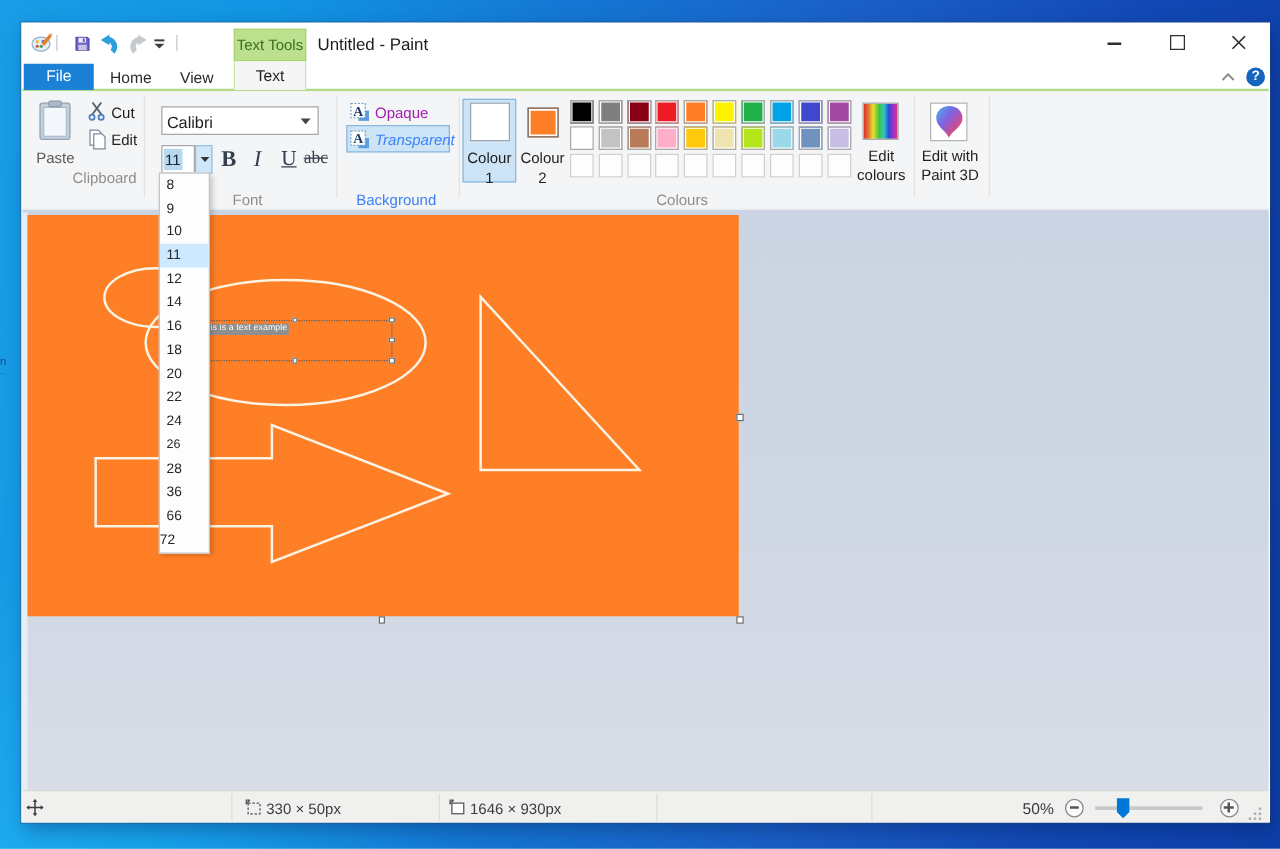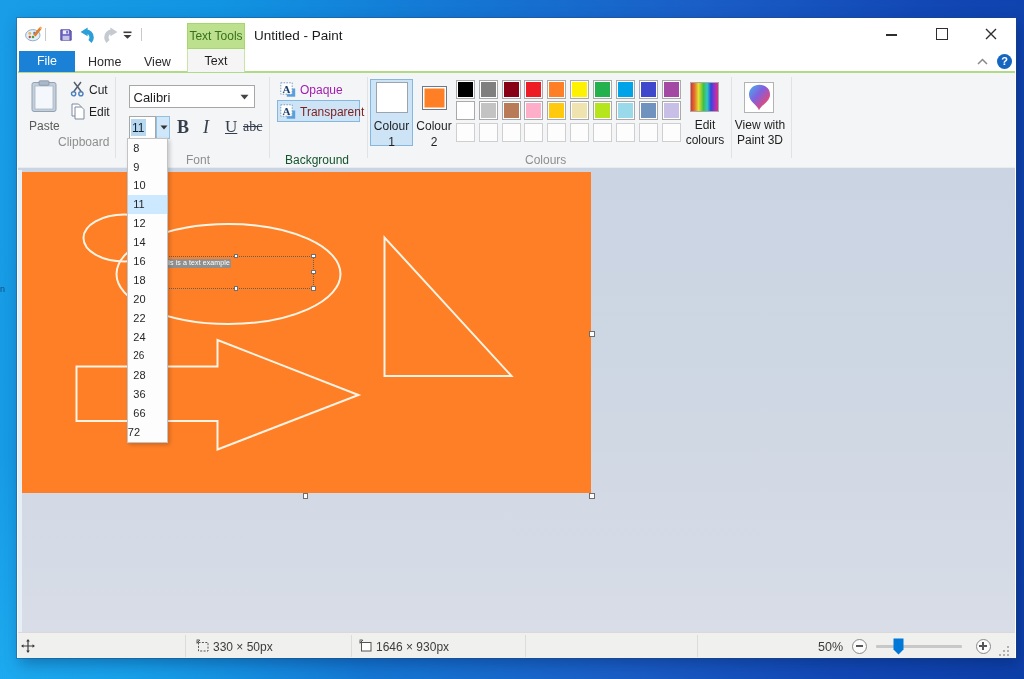--- a/index.html
+++ b/index.html
@@ -104,22 +104,22 @@
 <rect x="0.8" y="0.8" width="11.4" height="11.4" fill="#fdfefe" stroke="#6f94bd" stroke-width="0.9" stroke-dasharray="1.5 1.3"></rect>
 <text x="6.6" y="10.6" font-size="11" font-weight="bold" fill="#1c3c68" text-anchor="middle" font-family="Liberation Serif,serif">A</text>
 </svg>
 <div class="txt" style="left:300px;top:83px;font-size:12px;color:#a21caf;">Opaque</div>
 <div class="ab" style="left:277px;top:100px;width:83px;height:21.8px;background:#cde4f7;border:1px solid #88b7de;box-sizing:border-box;"></div>
 <svg class="ab" style="left:280px;top:103.5px;" width="16" height="15" viewBox="0 0 16 15">
 <rect x="6.8" y="6.5" width="8.4" height="8.2" fill="#5a9fdd"></rect>
 <rect x="0.8" y="0.8" width="11.4" height="11.4" fill="#fdfefe" stroke="#6f94bd" stroke-width="0.9" stroke-dasharray="1.5 1.3"></rect>
 <text x="6.6" y="10.6" font-size="11" font-weight="bold" fill="#1c3c68" text-anchor="middle" font-family="Liberation Serif,serif">A</text>
 </svg>
-<div class="txt" style="left:300px;top:104.5px;font-size:12px;color:#7f1d1d;">Transparent</div>
-<div class="txt" style="left:285px;top:152.5px;font-size:12px;color:#14532d;">Background</div>
+<div class="txt" style="left:300px;top:104.5px;font-size:12px;color:#3b82f6;font-style:italic;">Transparent</div>
+<div class="txt" style="left:285px;top:152.5px;font-size:12px;color:#3b82f6;">Background</div>
 <div class="ab" style="left:370px;top:79px;width:43px;height:67px;background:#cde4f7;border:1px solid #88b7de;box-sizing:border-box;"></div>
 <div class="ab" style="left:375.5px;top:82px;width:32px;height:31px;background:#fff;border:1px solid #9aa4b0;box-sizing:border-box;box-shadow:inset 0 0 0 1.5px #fff;"></div>
 <div class="ab" style="left:370px;top:119px;width:43px;height:14px;font-size:12px;color:#1f1f1f;text-align:center;">Colour</div>
 <div class="ab" style="left:370px;top:135px;width:43px;height:14px;font-size:12px;color:#1f1f1f;text-align:center;">1</div>
 <div class="ab" style="left:422px;top:85.5px;width:23px;height:22px;background:#ff7f27;border:1px solid #707883;box-shadow:inset 0 0 0 1.5px #fff;"></div>
 <div class="ab" style="left:412px;top:119px;width:44px;height:14px;font-size:12px;color:#1f1f1f;text-align:center;">Colour</div>
 <div class="ab" style="left:412px;top:135px;width:44px;height:14px;font-size:12px;color:#1f1f1f;text-align:center;">2</div>
 <div class="ab" style="left:455.8px;top:80.0px;width:19.0px;height:19.0px;background:#000000;border:1px solid #aaaaaa;box-sizing:border-box;box-shadow:inset 0 0 0 1px #fff;"></div>
 <div class="ab" style="left:478.7px;top:80.0px;width:19.0px;height:19.0px;background:#7f7f7f;border:1px solid #aaaaaa;box-sizing:border-box;box-shadow:inset 0 0 0 1px #fff;"></div>
 <div class="ab" style="left:501.5px;top:80.0px;width:19.0px;height:19.0px;background:#880015;border:1px solid #aaaaaa;box-sizing:border-box;box-shadow:inset 0 0 0 1px #fff;"></div>
@@ -160,21 +160,21 @@
       <linearGradient id="p3d" x1="0" y1="0" x2="1" y2="1">
 <stop offset="0" stop-color="#46b4e8"></stop>
         <stop offset="0.4" stop-color="#7e62e0"></stop>
         <stop offset="0.68" stop-color="#c84e96"></stop>
         <stop offset="0.88" stop-color="#e85c54"></stop>
         <stop offset="1" stop-color="#f08040"></stop>
 </linearGradient>
     </defs>
 <path d="M11.5 0.8 C 17.6 0.8 22 5 22 10.4 C 22 17.6 13.8 20.4 11 26.2 C 9.2 20.6 1 17.6 1 10.4 C 1 5 5.4 0.8 11.5 0.8 Z" fill="url(#p3d)"></path>
 </svg>
-<div class="ab" style="left:730px;top:118px;width:60px;height:14px;font-size:12px;color:#1f1f1f;text-align:center;">View with</div>
+<div class="ab" style="left:730px;top:118px;width:60px;height:14px;font-size:12px;color:#1f1f1f;text-align:center;">Edit with</div>
 <div class="ab" style="left:730px;top:133px;width:60px;height:14px;font-size:12px;color:#1f1f1f;text-align:center;">Paint 3D</div>
 <div class="ab" style="left:18px;top:168.4px;width:997px;height:464px;background:linear-gradient(180deg,#cbd4e2 0%,#cdd6e3 40%,#d8dde7 100%);"></div>
 <div class="ab" style="left:18px;top:170px;width:3.5px;height:462px;background:#e7eff6;"></div>
 <div class="ab" style="left:21.5px;top:172px;width:569px;height:321.3px;background:#ff7f27;"></div>
 <svg class="ab" style="left:21.5px;top:172px;" width="568.5" height="321" viewBox="0 0 568.5 321">
 <g fill="none" stroke="#fbf4e4" stroke-width="2">
 <ellipse cx="102.5" cy="66" rx="41" ry="23.5"></ellipse>
 <ellipse cx="206.5" cy="102" rx="112" ry="50"></ellipse>
 <path d="M362.5 65.5 L362.5 204 L489.5 204 Z"></path>
 <path d="M54.5 194.5 L195.5 194.5 L195.5 168 L336.5 223 L195.5 277.5 L195.5 249 L54.5 249 Z"></path>

